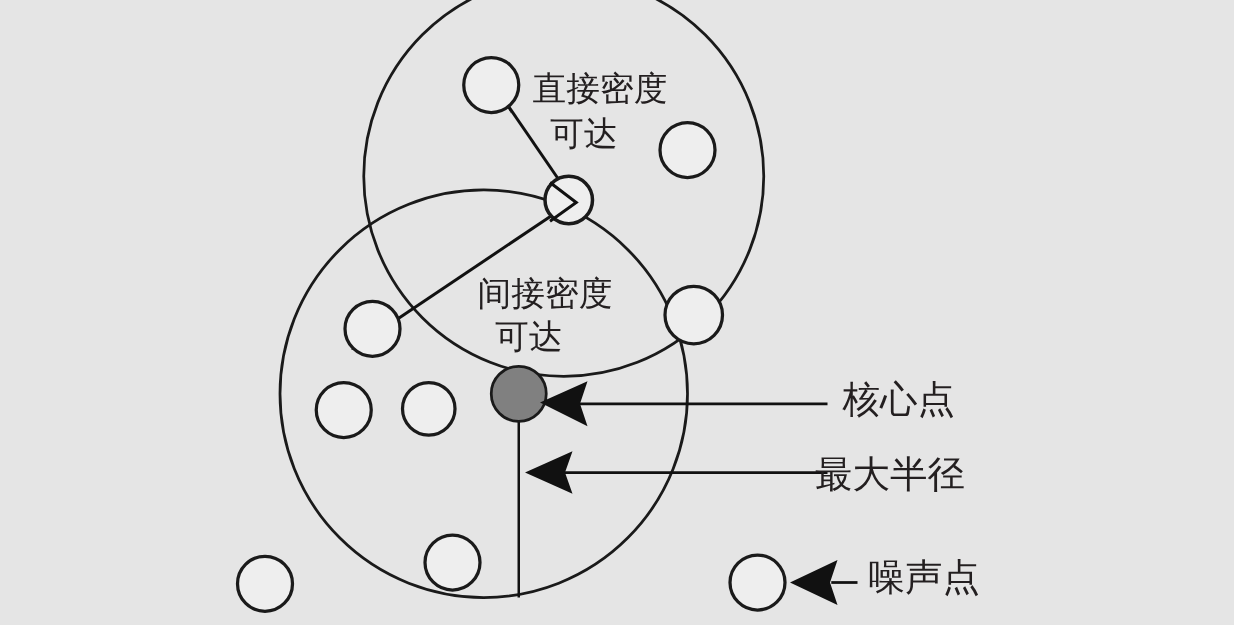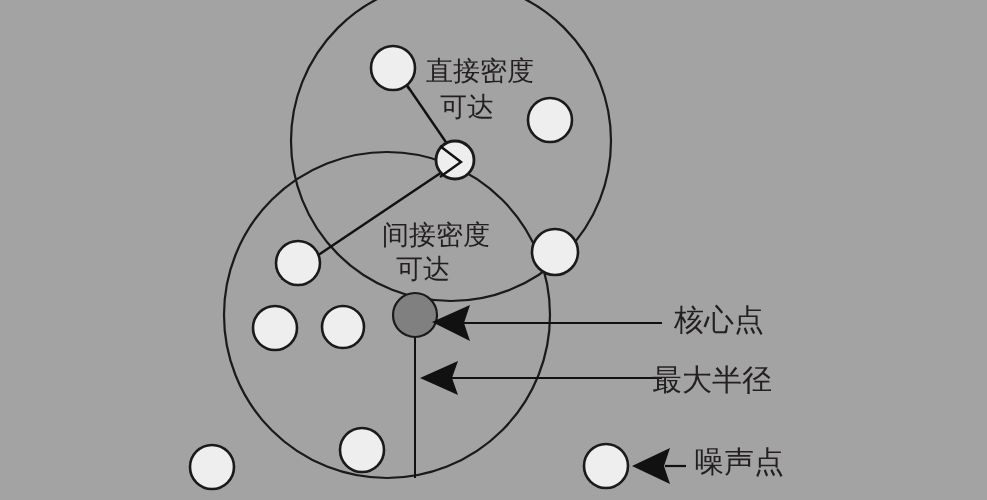--- a/index.html
+++ b/index.html
@@ -7,21 +7,21 @@
     padding: 0;
     background: #ffffff;
   }
   body {
     font-family: "Liberation Serif", "DejaVu Serif", serif;
   }
   #canvas {
     position: relative;
     width: 987px;
     height: 500px;
-    background: #a3a3a3;
+    background: #e5e5e5;
     overflow: hidden;
   }
   svg#diagram {
     position: absolute;
     top: 0;
     left: 0;
     width: 987px;
     height: 500px;
     display: block;
   }

